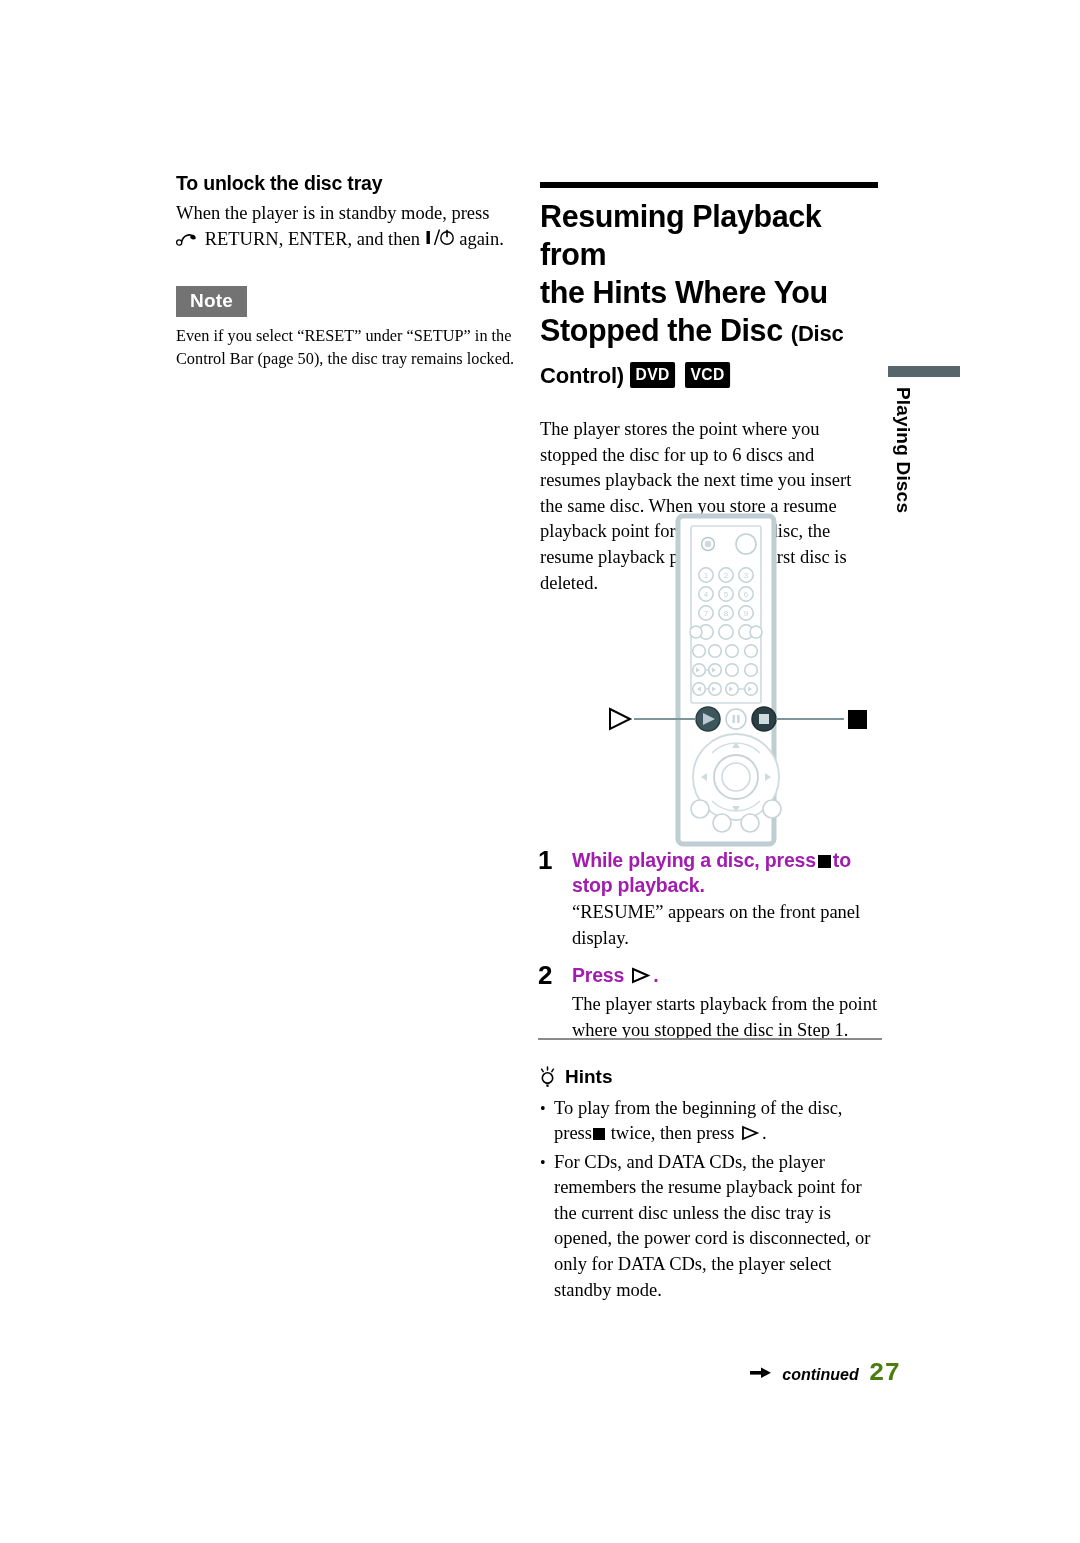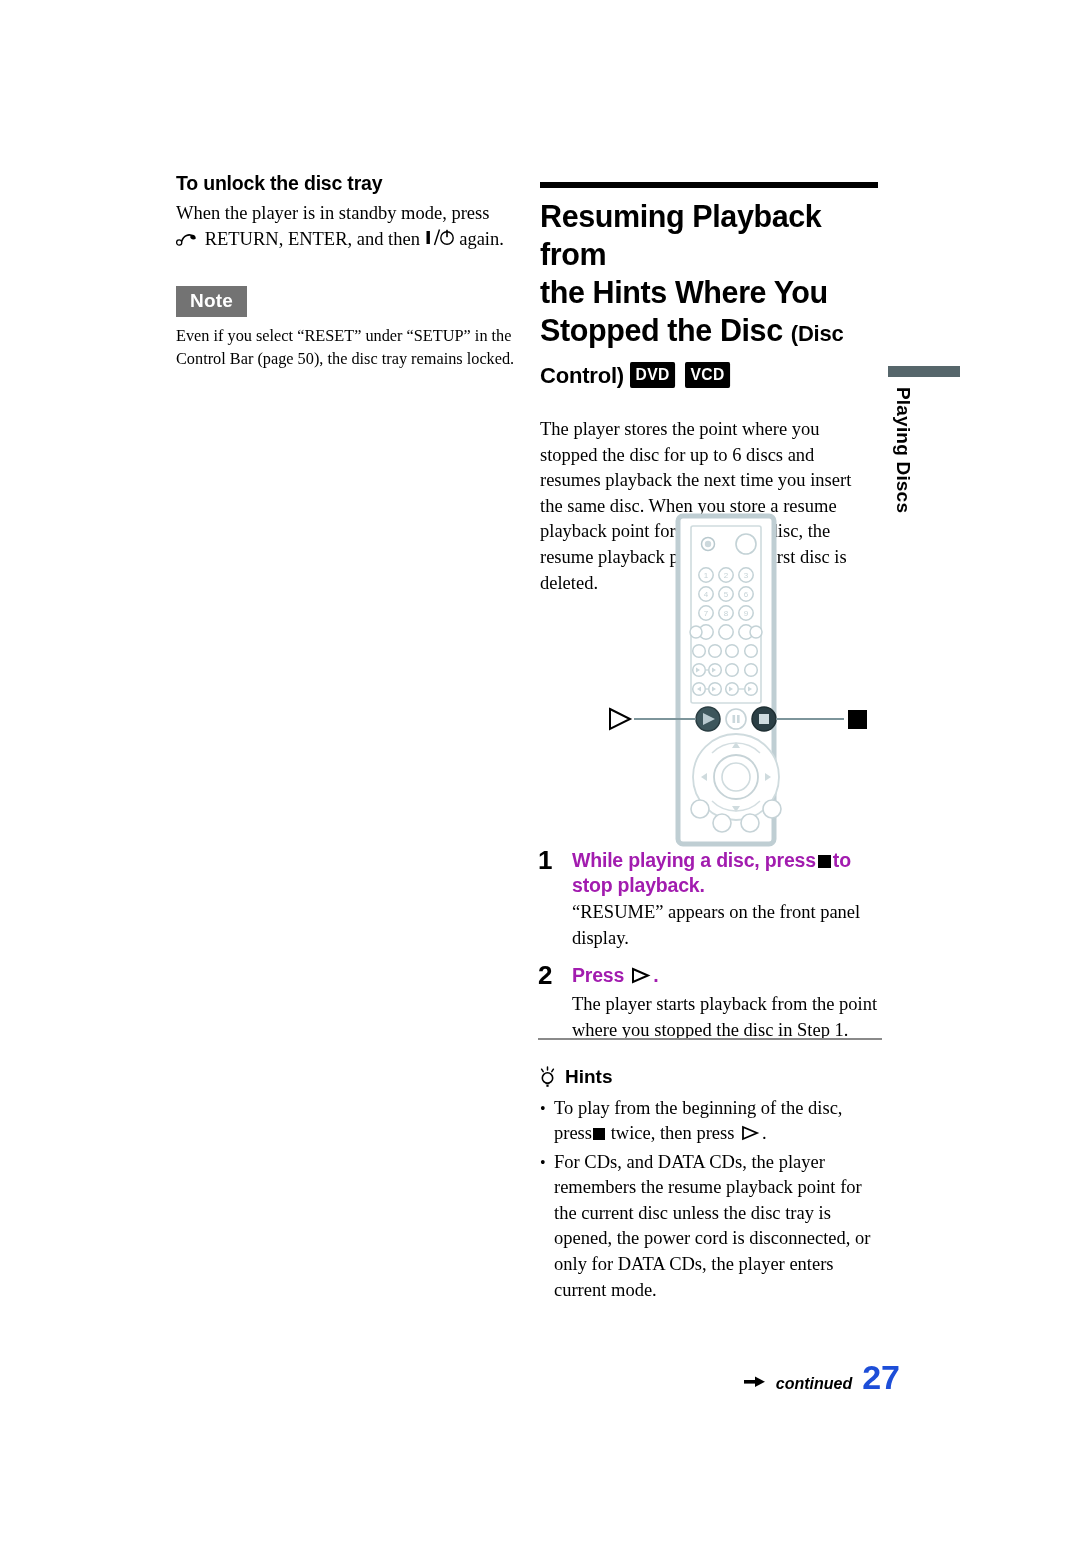--- a/index.html
+++ b/index.html
@@ -260,24 +260,24 @@
   }
   #footer-continued {
     font-family: "Liberation Sans", sans-serif;
     font-style: italic;
     font-weight: bold;
     font-size: 16px;
     color: #000;
     text-align: right;
   }
   #footer-page-number {
-    font-family: Liberation Sans, sans-serif;
-    font-weight: bold;
-    font-size: 34px;
-    color: #1d4ed8;
+    font-family: Liberation Mono, monospace;
+    font-weight: bold;
+    font-size: 26px;
+    color: #4d7c0f;
   }
   .inline-icon { vertical-align: -2px; }
 </style>
 </head>
 <body>
 
 <div class="page">
 
   <div id="left-column">
 
@@ -490,21 +490,21 @@
     <ul class="hint-list">
       <li class="hint-item body-text">
         <span>To play from the beginning of the disc, press</span><span class="glyph-stop-sm"></span>
         <span>twice, then press</span>
         <span class="glyph-play-hollow">
           <svg width="19" height="16" viewBox="0 0 19 16" aria-hidden="true">
             <polygon points="2,2 16,8 2,14" fill="#ffffff" stroke="#000000" stroke-width="1.8"></polygon>
           </svg>
         </span><span>.</span>
       </li>
-      <li class="hint-item body-text">For CDs, and DATA CDs, the player remembers the resume playback point for the current disc unless the disc tray is opened, the power cord is disconnected, or only for DATA CDs, the player enters current mode.</li>
+      <li class="hint-item body-text">For CDs, and DATA CDs, the player remembers the resume playback point for the current disc unless the disc tray is opened, the power cord is disconnected, or only for DATA CDs, the player select standby mode.</li>
     </ul>
   </div>
 
   <div id="footer">
     <span>
       <svg width="22" height="14" viewBox="0 0 22 14" aria-hidden="true">
         <rect x="0" y="5" width="13" height="3.6" fill="#000"></rect>
         <polygon points="11,1.5 21,6.8 11,12" fill="#000"></polygon>
       </svg>
     </span>

